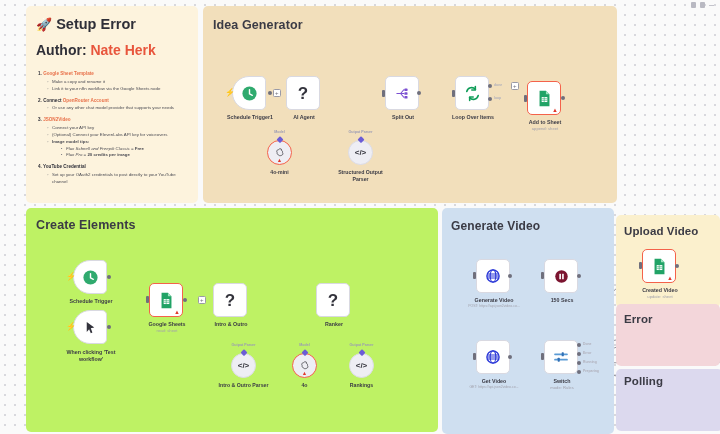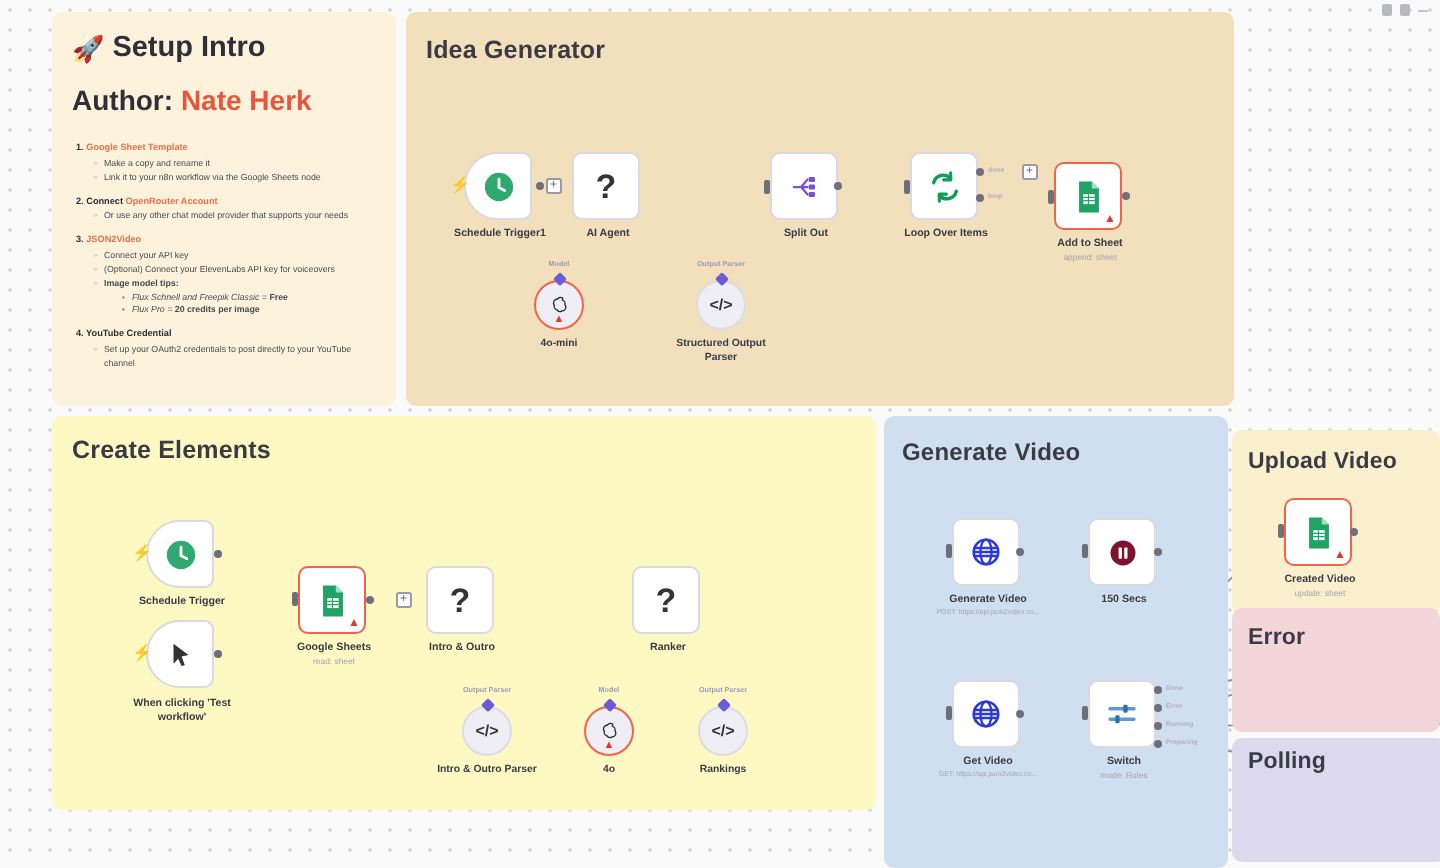--- a/index.html
+++ b/index.html
@@ -66,22 +66,22 @@
 
   
   #idea-generator {
     left: 203px; top: 6px; width: 414px; height: 197px;
     background: #f2dfbb;
   }
   #idea-generator .panel-title { left: 10px; top: 12px; font-size: 12.5px; }
 
   
   #create-elements {
-    left: 26px; top: 208px; width: 412px; height: 197px;
-    background: #fef9c3;
+    left: 26px; top: 208px; width: 412px; height: 224px;
+    background: #bef264;
   }
   #create-elements .panel-title { left: 10px; top: 10px; font-size: 12.5px; }
 
   
   #generate-video {
     left: 442px; top: 208px; width: 172px; height: 226px;
     background: #cfdff0;
   }
   #generate-video .panel-title { left: 9px; top: 11px; font-size: 12px; }
 
@@ -246,21 +246,21 @@
   <path d="M616,340 C590,345 570,356 540,364"></path>
 
   <path d="M616,386 C650,386 680,398 720,404"></path>
 
   <path d="M465,358 L465,434"></path>
 </svg>
 
 <div class="panel" id="setup-guide">
   <div class="sg-head">
     <span class="sg-rocket">🚀</span>
-    <span>Setup Intro</span>
+    <span>Setup Error</span>
   </div>
   <div class="sg-author">
     <span>Author:</span>
     <span class="name">Nate Herk</span>
   </div>
   <div class="sg-list">
 
     <div class="sg-item">
       <div class="sg-num">
         <span>1.</span>

